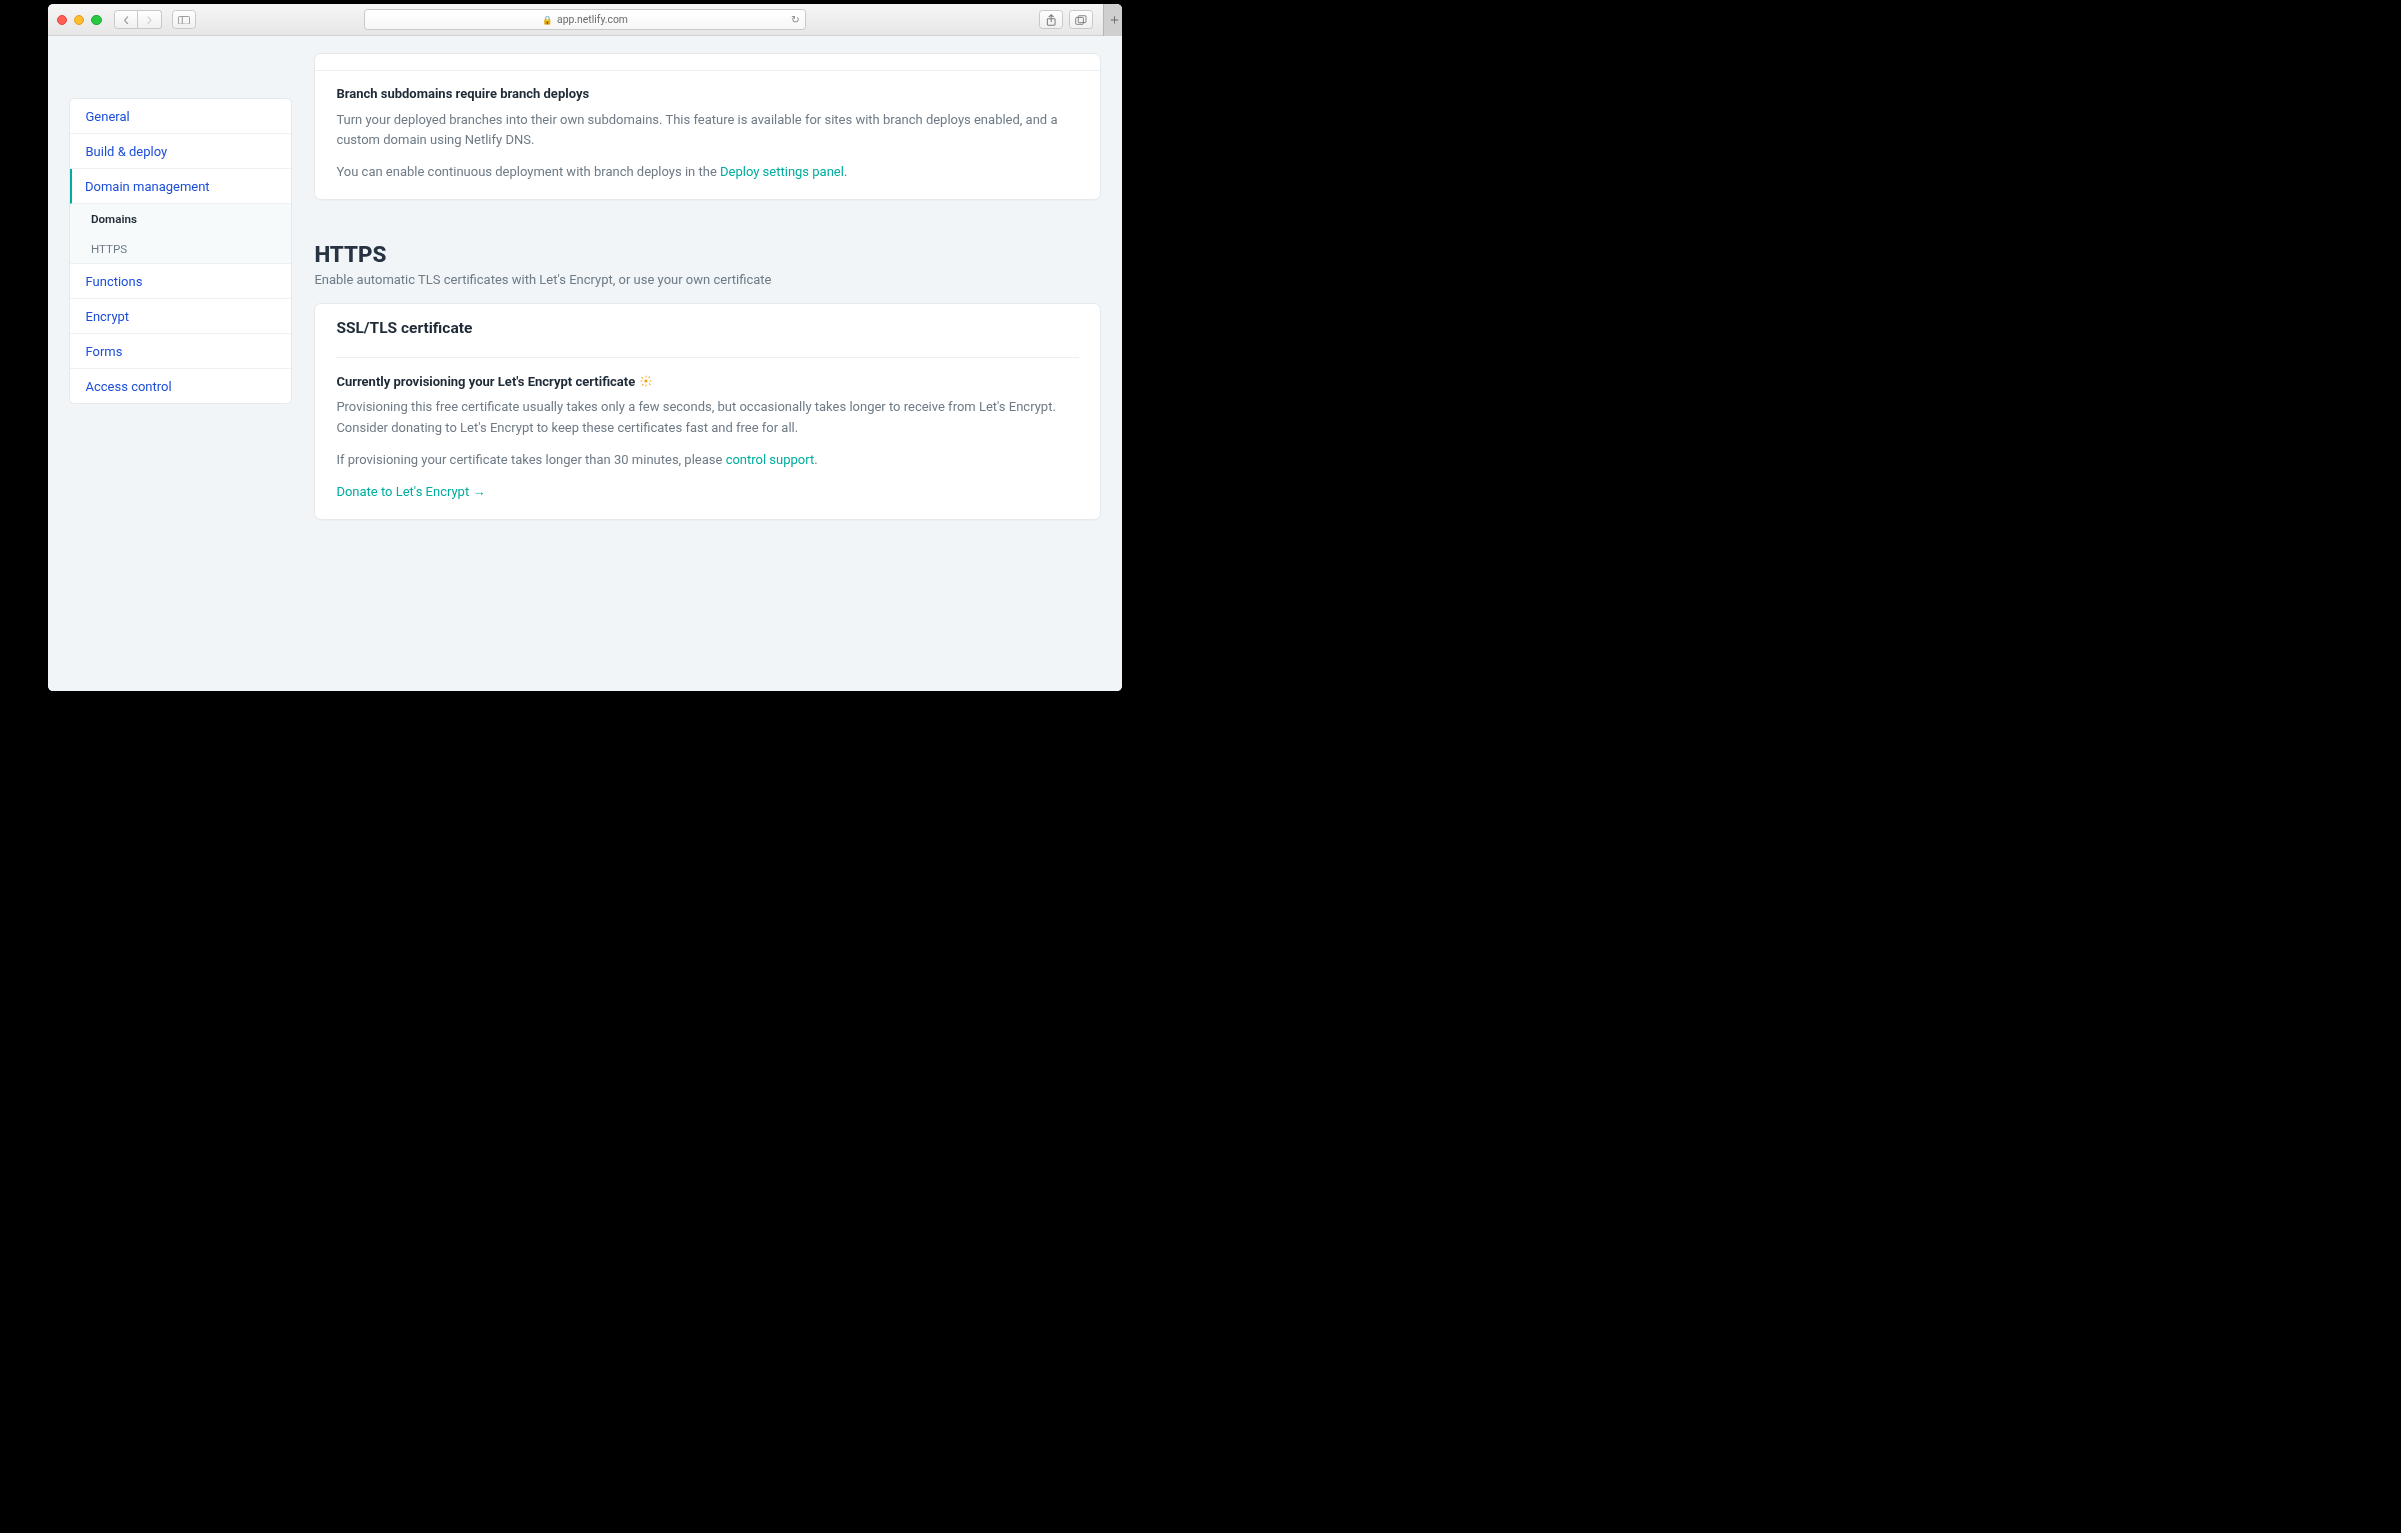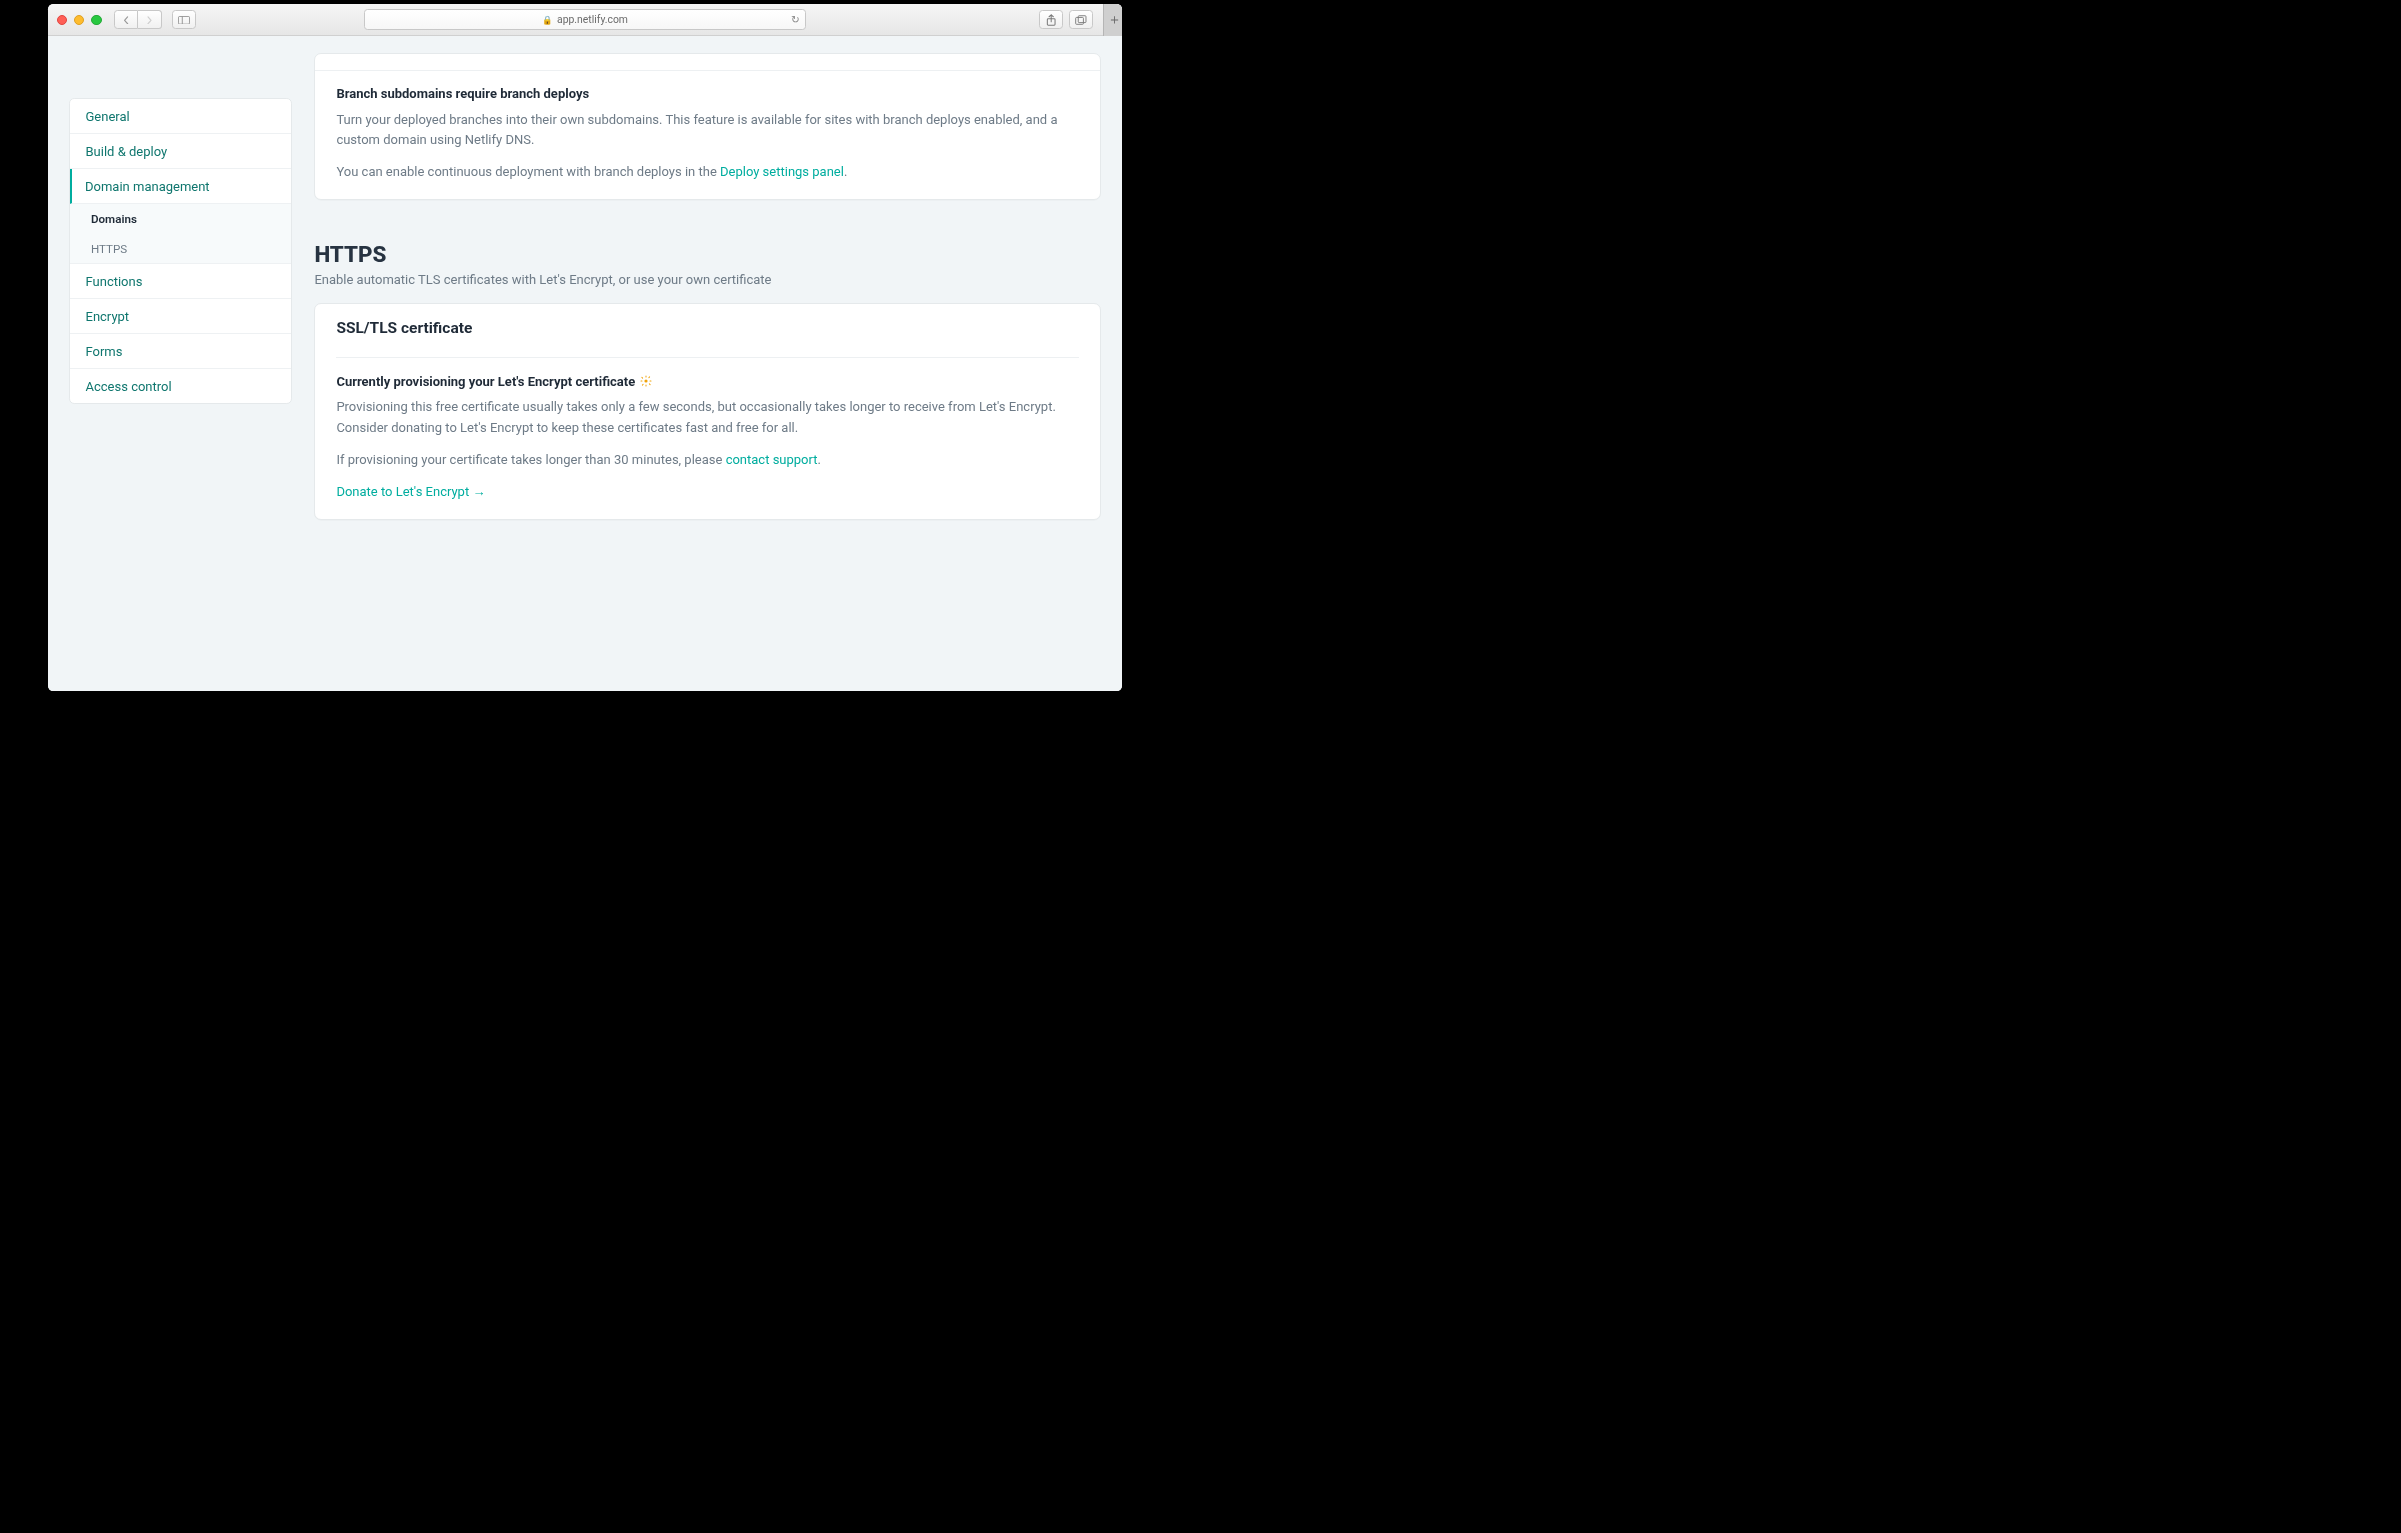--- a/index.html
+++ b/index.html
@@ -99,21 +99,21 @@
     width: 223px;
     background:#fff;
     border:0.9px solid #e5e9eb;
     border-radius:5.2px;
     overflow:hidden;
     margin-top:45px;
   }
   .side-item {
     padding: 9.5px 15.5px;
     font-size:13px;
-    color:#0f766e;
+    color:#1d4ed8;
     border-bottom:0.9px solid #eef1f3;
     cursor:pointer;
   }
   .side-item:last-child { border-bottom:none; }
   .side-item.active {
     font-weight:400;
     border-left:2.6px solid #00ad9f;
     padding-left:13px;
   }
   .side-sub {
@@ -256,21 +256,21 @@
                         <rect x="18.5" y="16.5" width="2" height="4" rx="1" transform="rotate(-45 19.5 18.5)"></rect>
                         <rect x="16.5" y="3.5" width="4" height="2" rx="1" transform="rotate(-45 18.5 4.5)"></rect>
                         <rect x="3.5" y="18.5" width="4" height="2" rx="1" transform="rotate(-45 5.5 19.5)"></rect>
                       </g>
                     </g>
                   </svg>
               </span>
             </h4>
             <p>Provisioning this free certificate usually takes only a few seconds, but occasionally takes longer to receive from Let's Encrypt. Consider donating to Let's Encrypt to keep these certificates fast and free for all.</p>
             <p>
-              <span>If provisioning your certificate takes longer than 30 minutes, please </span><span class="link">contact support</span><span>.</span>
+              <span>If provisioning your certificate takes longer than 30 minutes, please </span><span class="link">control support</span><span>.</span>
             </p>
             <p><span class="link link-arrow">Donate to Let's Encrypt</span></p>
           </div>
         </div>
 
       </div>
     </div>
   </div>
 </div>
 

